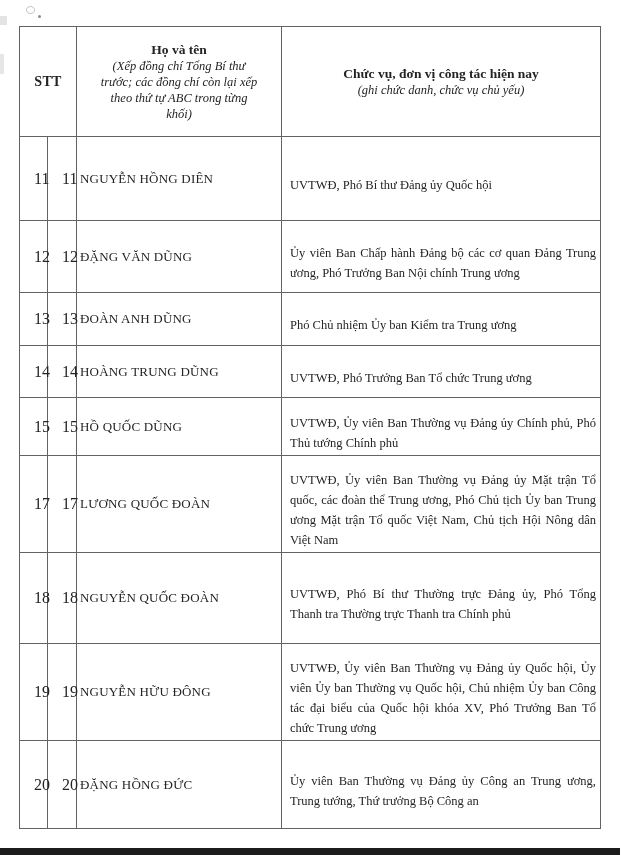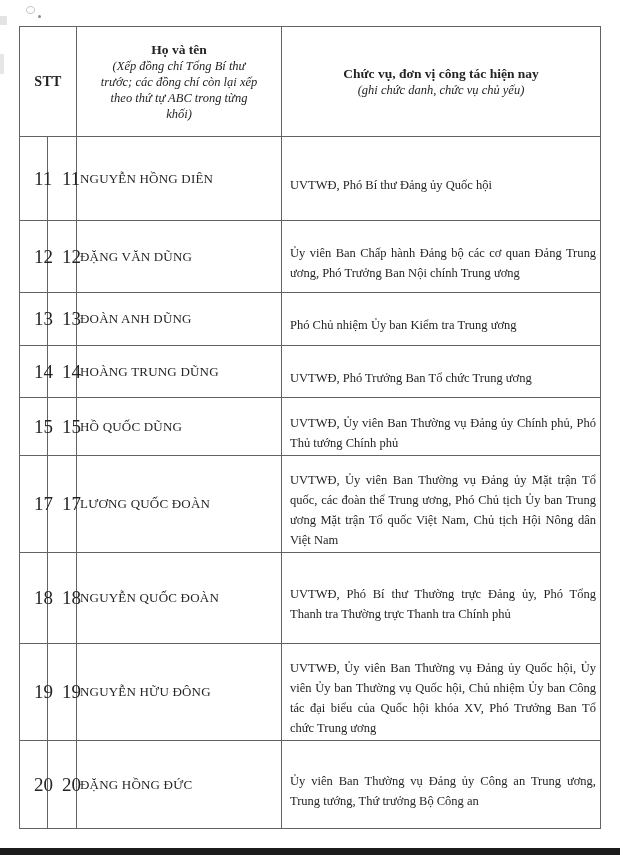--- a/index.html
+++ b/index.html
@@ -90,21 +90,21 @@
   .h-note {
     font-size: 12.5px;
     font-style: italic;
     font-weight: normal;
     text-align: center;
     line-height: 16px;
     padding: 0 6px;
   }
   td.num {
     text-align: center;
-    font-size: 19px;
+    font-size: 16px;
   }
   td.name {
     font-size: 13px;
     padding-left: 3px;
     letter-spacing: .2px;
     white-space: nowrap;
     overflow: hidden;
     margin-left: 43px;
   }
   td.pos {

